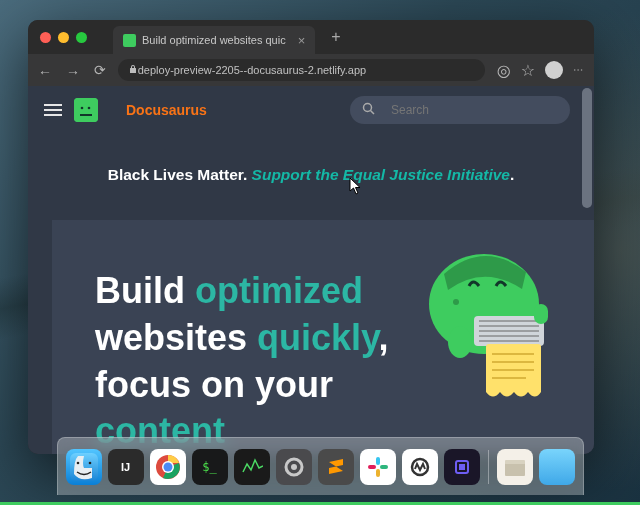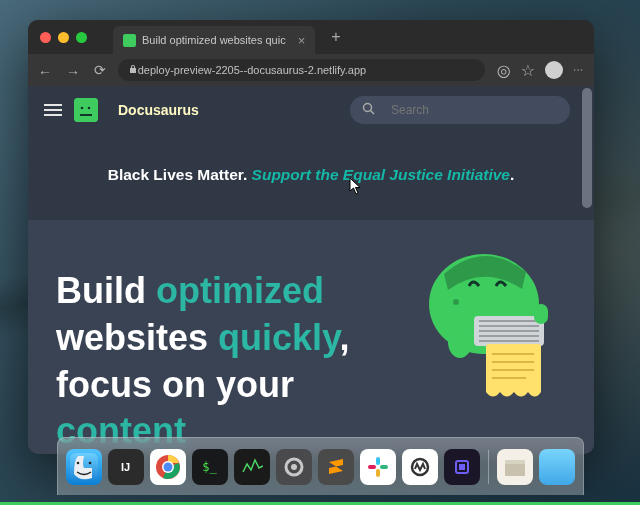--- a/index.html
+++ b/index.html
@@ -69,39 +69,39 @@
     .nav {
       height: 48px; display: flex; align-items: center; padding: 0 16px;
       gap: 8px; background: #303846;
     }
     .hamburger { display: flex; flex-direction: column; gap: 3px; cursor: pointer; }
     .hamburger span { width: 18px; height: 2px; background: #e6e6e6; }
     .logo {
       width: 24px; height: 24px; background: #3ecc5f; border-radius: 4px;
       position: relative; margin-left: 4px;
     }
-    .sitename { color: #fef9c3; font-weight: 700; font-size: 14px; margin-left: 12px; }
+    .sitename { color: #f97316; font-weight: 700; font-size: 14px; margin-left: 20px; }
     .searchbox {
       margin-left: auto; margin-right: 8px;
       background: #434c5e; border-radius: 16px; height: 28px;
       padding: 0 12px; display: flex; align-items: center; gap: 16px;
       width: 220px;
     }
     .searchbox input {
       background: transparent; border: none; outline: none; color: #bbb;
       font-size: 12px; flex: 1;
     }
     .banner {
       text-align: center; padding: 32px 20px 12px; color: #fff;
       font-weight: 700; font-size: 15.5px;
     }
     .banner .link { color: #14b8a6; cursor: pointer; font-style: italic; }
     .hero {
-      background: #3a4354; margin-top: 24px; padding: 48px 28px 40px;
-      position: relative; min-height: 260px;
+      background: #3a4354; margin-top: 24px; padding: 48px 43px 40px;
+      position: relative; min-height: 260px; margin-left: 24px;
     }
     .hero h1 {
       color: #fff; font-size: 36px; font-weight: 800; line-height: 1.3;
       max-width: 320px;
     }
     .hero h1 .accent { color: #2cb7a4; }
     .mascot {
       position: absolute; right: 30px; top: 24px; width: 150px; height: 160px;
     }
     .cursor {

